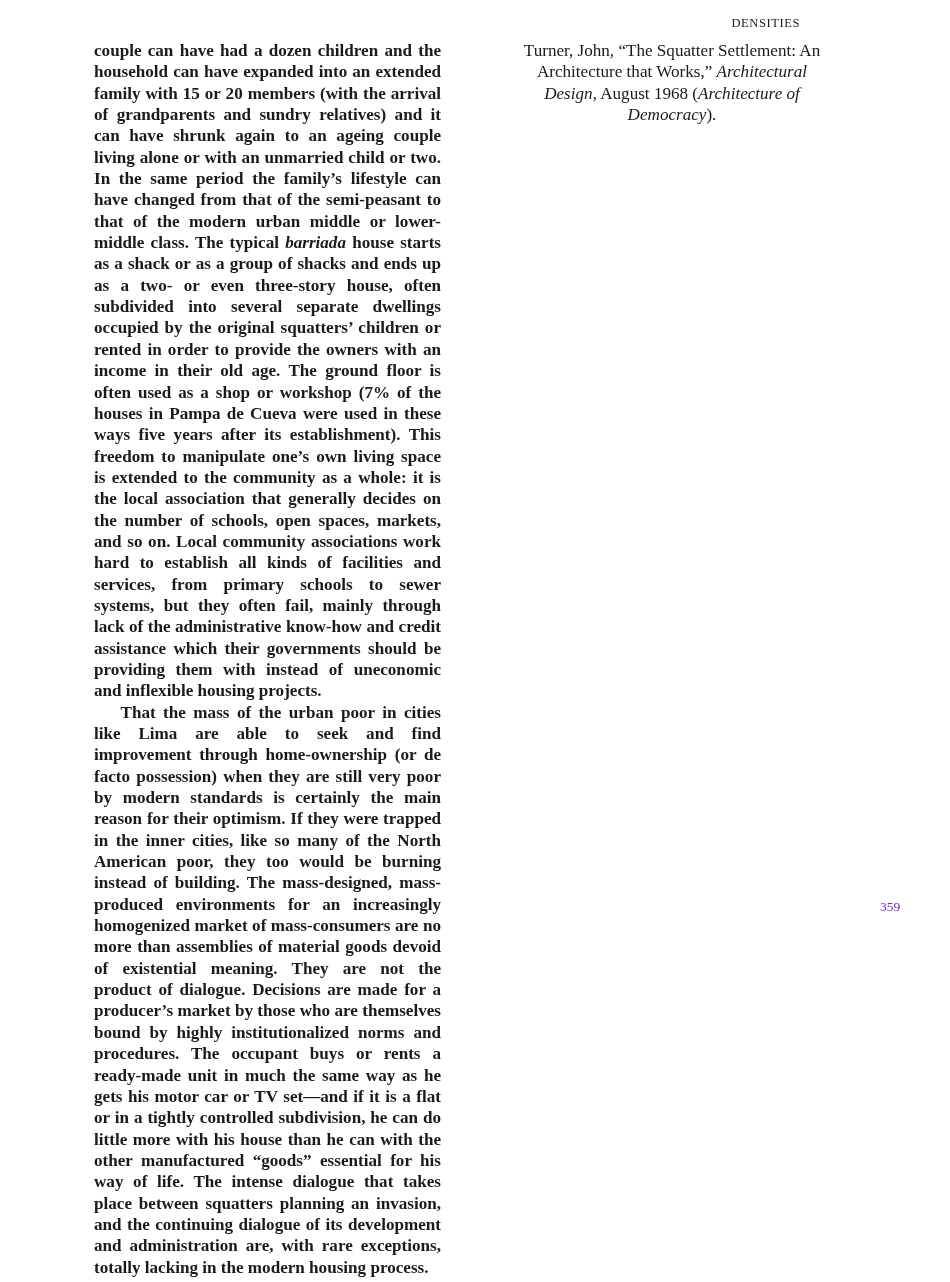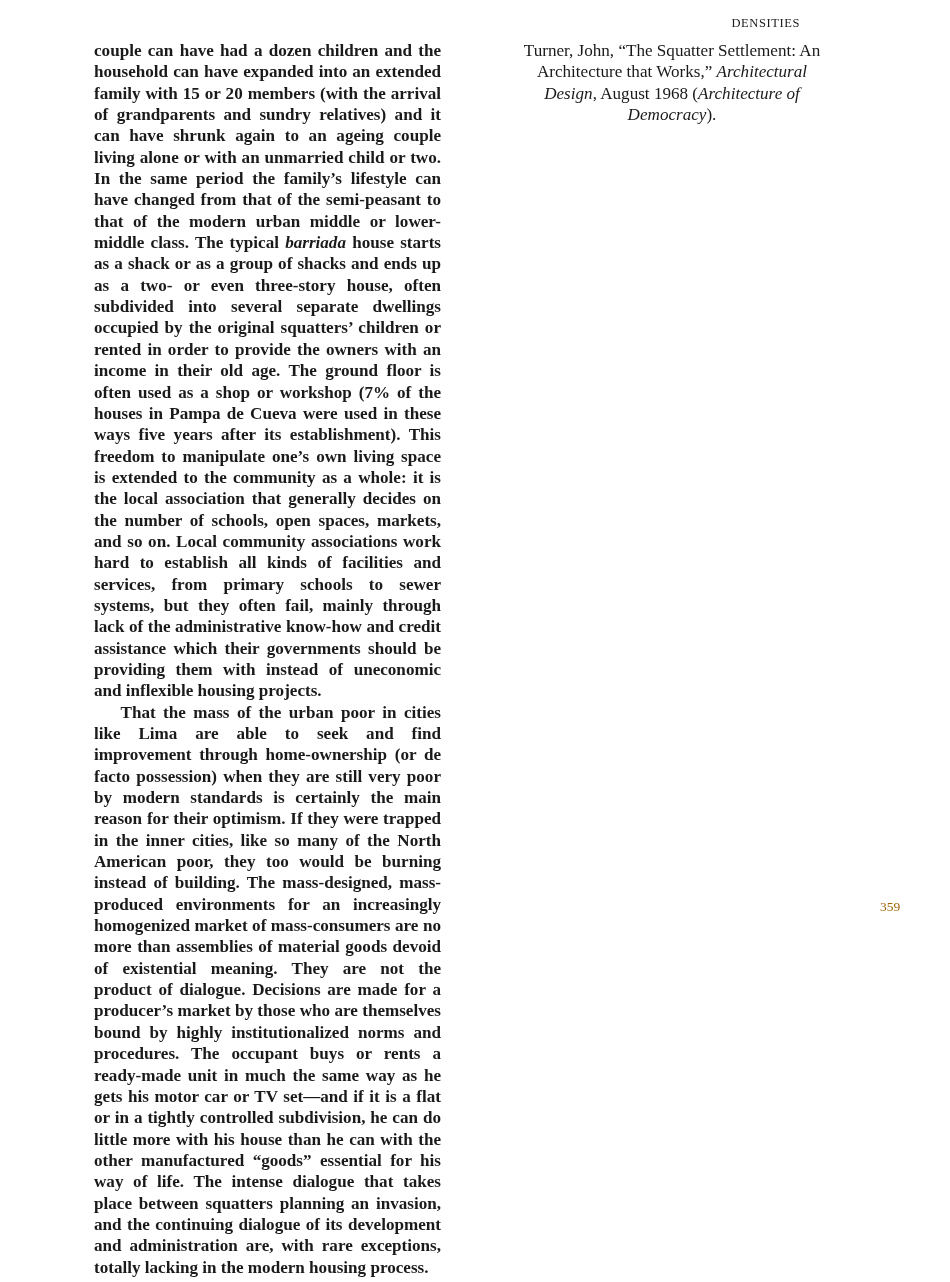--- a/index.html
+++ b/index.html
@@ -67,21 +67,21 @@
   em, .ital {
     font-style: italic;
   }
   
   .folio {
     position: absolute;
     top: 899px;
     left: 880px;
     width: 50px;
     font-size: 13.5px;
-    color: #a16207;
+    color: #6d28d9;
     text-align: left;
   }
 </style>
 </head>
 <body>
 
 <div class="page">
 
   <div class="running-head">DENSITIES</div>
 

